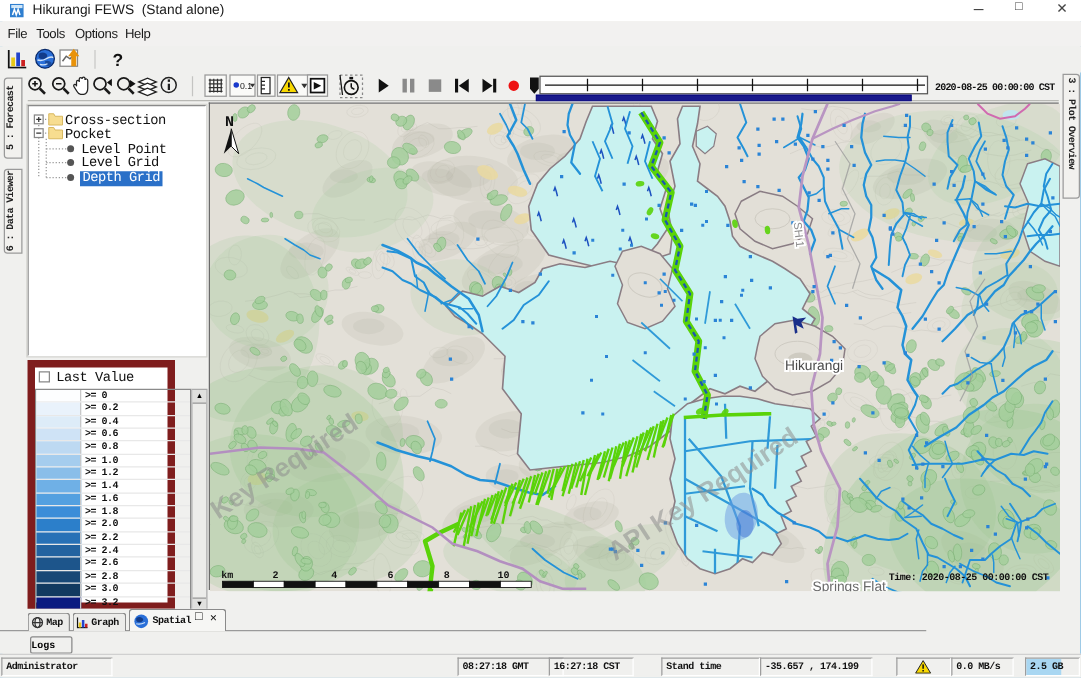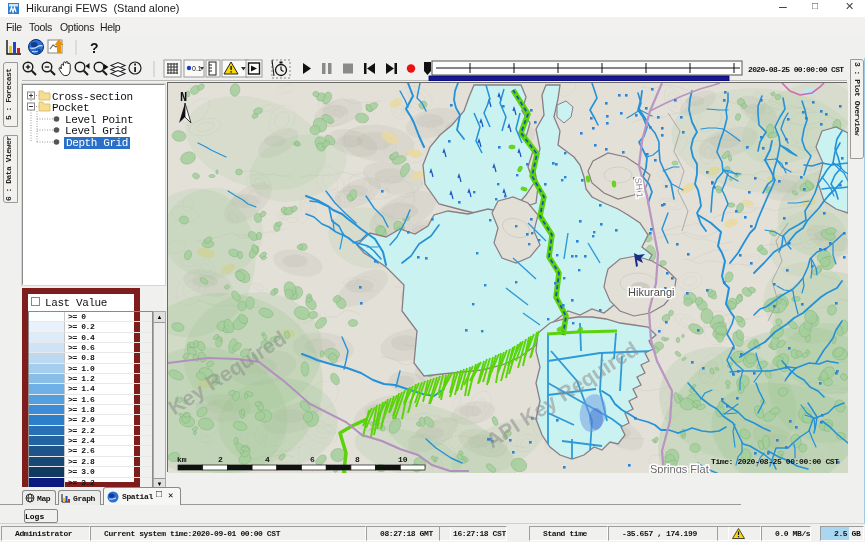--- a/index.html
+++ b/index.html
@@ -22,21 +22,21 @@
 .trow{position:absolute;font-size:11px;font-family:"Liberation Mono",monospace;font-weight:normal;letter-spacing:-0.4px;color:#111;white-space:pre}
 #lastv{position:absolute;left:0;top:206px;width:118px;height:200px;background:#fff;border:6px solid #7f1d1d}
 .lrow{height:10.35px;display:flex;border-bottom:1px solid #e8e8e8}
 .lsw{width:36px;border-right:1px solid #c8c8c8}
 .ltx{font-size:8px;font-family:"Liberation Mono",monospace;font-weight:bold;letter-spacing:-0.4px;padding-left:3px;color:#111;line-height:10px}
 #map{position:absolute;left:167px;top:82px;width:680px;height:390px;border-top:1px solid #6a6a6a;border-left:1px solid #6a6a6a}
 #btabs{position:absolute;left:0;top:487px;width:741px;height:18px;background:#f0f0ee;border-bottom:1px solid #9a9a9a}
 .btab{position:absolute;border:1px solid #8a8a8a;border-bottom:none;border-radius:3px 3px 0 0;background:#ececea;font-size:8px;font-family:"Liberation Mono",monospace;font-weight:bold;letter-spacing:-0.4px;color:#111}
 #logs{position:absolute;left:24px;top:509px;width:34px;height:14px;border:1px solid #888;border-radius:2px;background:#f0f0ee;font-size:8px;font-family:"Liberation Mono",monospace;font-weight:bold;text-align:left;line-height:13px}
 #status{position:absolute;left:0;top:523px;width:865px;height:19px;background:#f0f0ee;border-top:1px solid #d0d0d0}
-.scell{position:absolute;top:2px;height:15px;border:1px solid;border-color:#9d9d9d #fff #fff #9d9d9d;font-size:8px;font-family:"Liberation Mono",monospace;font-weight:bold;letter-spacing:-0.4px;color:#111;padding:2px 0 0 13px;white-space:pre;overflow:hidden}
+.scell{position:absolute;top:2px;height:15px;border:1px solid;border-color:#9d9d9d #fff #fff #9d9d9d;font-size:8px;font-family:"Liberation Mono",monospace;font-weight:bold;letter-spacing:-0.4px;color:#111;padding:2px 0 0 3px;white-space:pre;overflow:hidden}
 </style></head><body>
 <div id="win"></div>
 <div id="title">
  <svg id="ticon" viewBox="0 0 11 11">
       <rect x="0" y="0" width="11" height="11" fill="#2f7fd0"></rect>
       <rect x="1" y="1" width="9" height="2.5" fill="#cfe6f8"></rect>
       <path d="M2,9 L3.5,4.5 5,9 6.5,4.5 8,9" stroke="#fff" stroke-width="1.2" fill="none"></path>
     </svg>
  <span class="txt">Hikurangi FEWS&nbsp;&nbsp;(Stand alone)</span>
  <span class="wbtn" style="left:779px;top:-2px;font-size:14px">–</span>
@@ -1496,24 +1496,23 @@
         <path d="M2,8 q3,1 7,-1" stroke="#cfe2f8" stroke-width="1" fill="none"></path>
       </svg>
       <span style="position:absolute;left:18px;top:4px">Spatial</span>
       <span style="position:absolute;left:52px;top:1px;font-size:10px;font-weight:bold;color:#111">□</span>
       <span style="position:absolute;left:64px;top:2px;font-size:9px;font-weight:bold;color:#111">✕</span>
     </div>
 </div>
 <div id="logs">Logs</div>
 <div id="status">
  <div class="scell" style="left:1px;width:89px">Administrator</div>
- <div class="scell" style="left:90px;width:276px">Current system time:2020-09-01 00:00 CST</div>
  <div class="scell" style="left:366px;width:85px">08:27:18 GMT</div>
  <div class="scell" style="left:439px;width:68px">16:27:18 CST</div>
  <div class="scell" style="left:529px;width:79px">Stand time</div>
- <div class="scell" style="left:608px;width:121px">-35.657 , 174.199</div>
+ <div class="scell" style="left:608px;width:90px">-35.657 , 174.199</div>
  <div class="scell" style="left:717px;width:44px"><svg width="13" height="11" style="position:absolute;left:14px;top:1px">
         <path d="M6.5,0.5 L12.5,10.5 0.5,10.5 Z" fill="#f8d800" stroke="#222" stroke-width="0.8"></path>
         <rect x="5.9" y="3.5" width="1.2" height="3.5" fill="#111"></rect>
         <rect x="5.9" y="8" width="1.2" height="1.2" fill="#111"></rect>
       </svg></div>
  <div class="scell" style="left:761px;width:50px">0.0 MB/s</div>
  <div class="scell" style="left:820px;width:44px"><div style="position:absolute;left:0;top:0;width:28px;height:13px;background:#a9d7f2"></div><span style="position:relative">2.5 GB</span></div>
 </div>
 </body></html>

